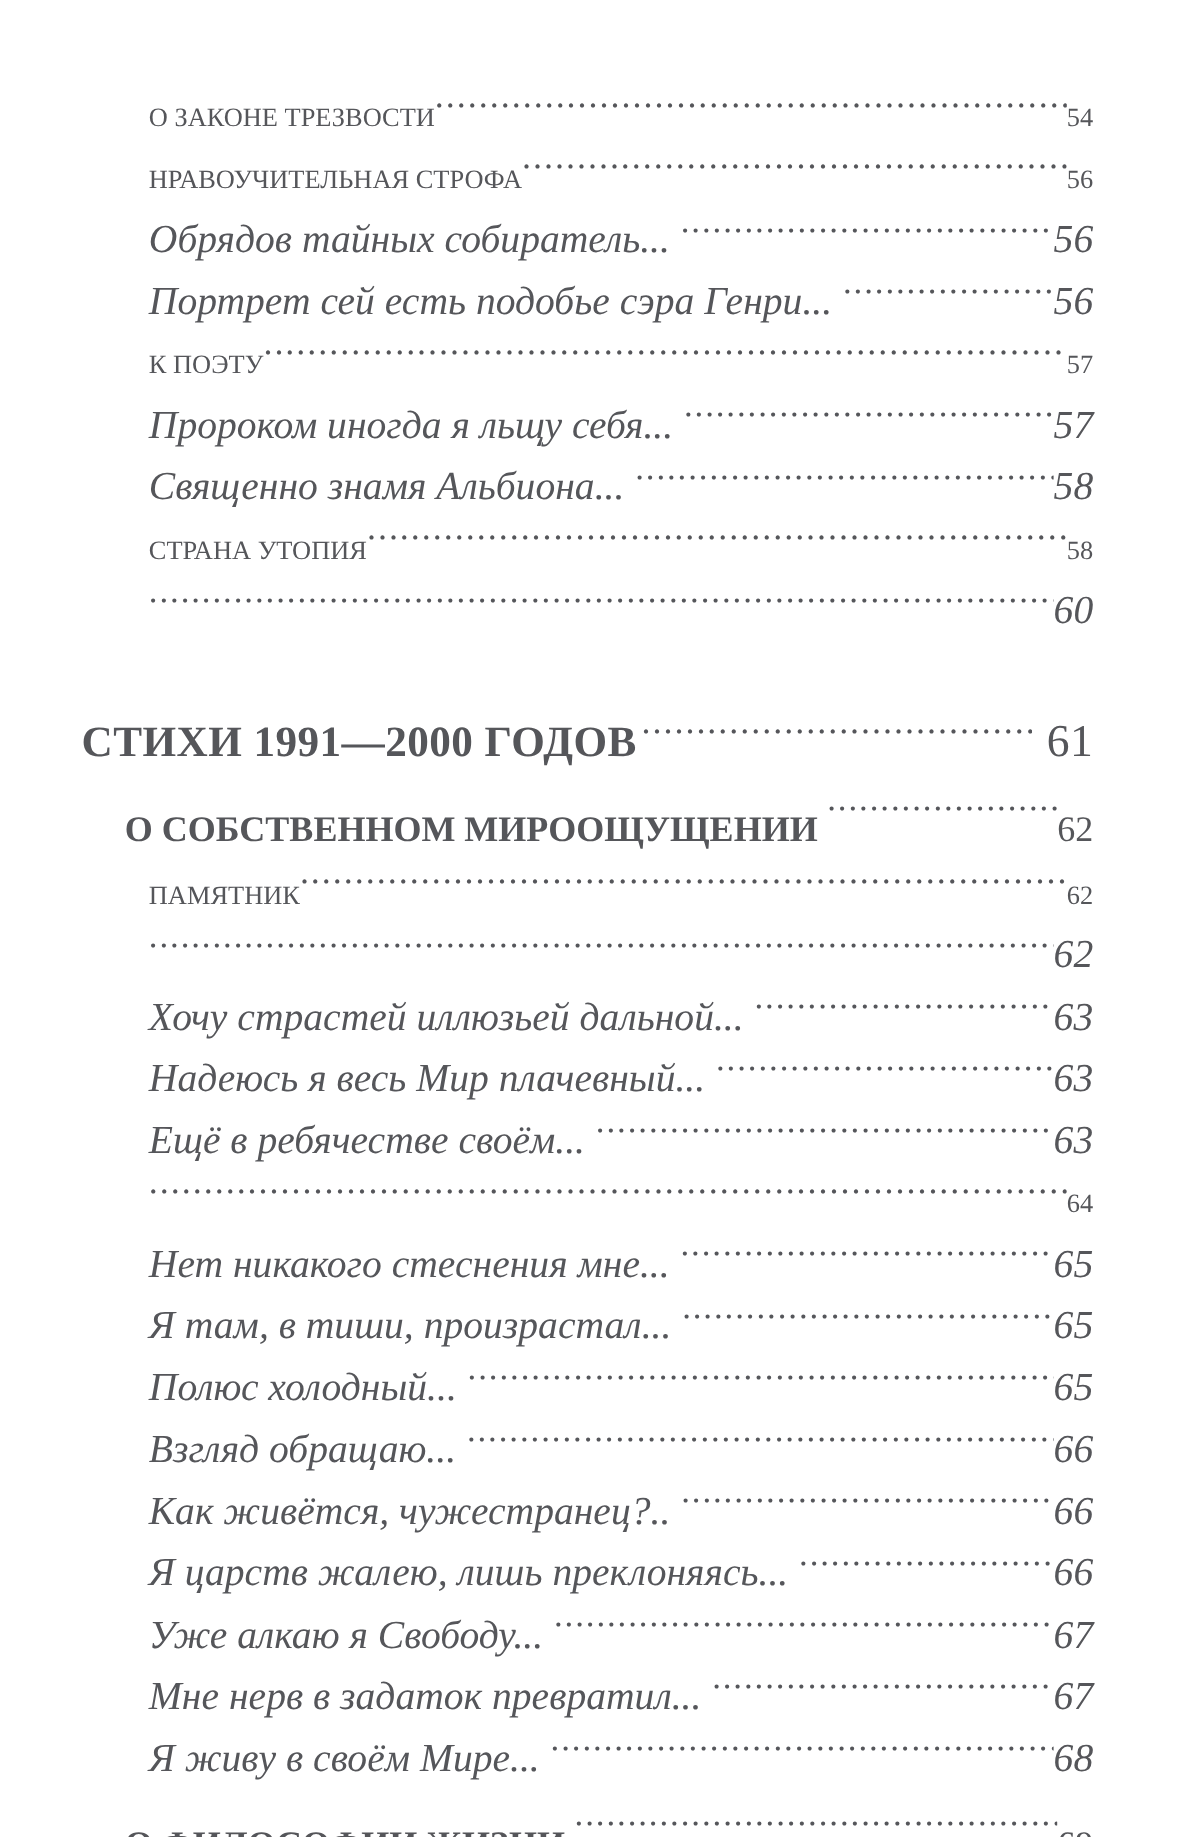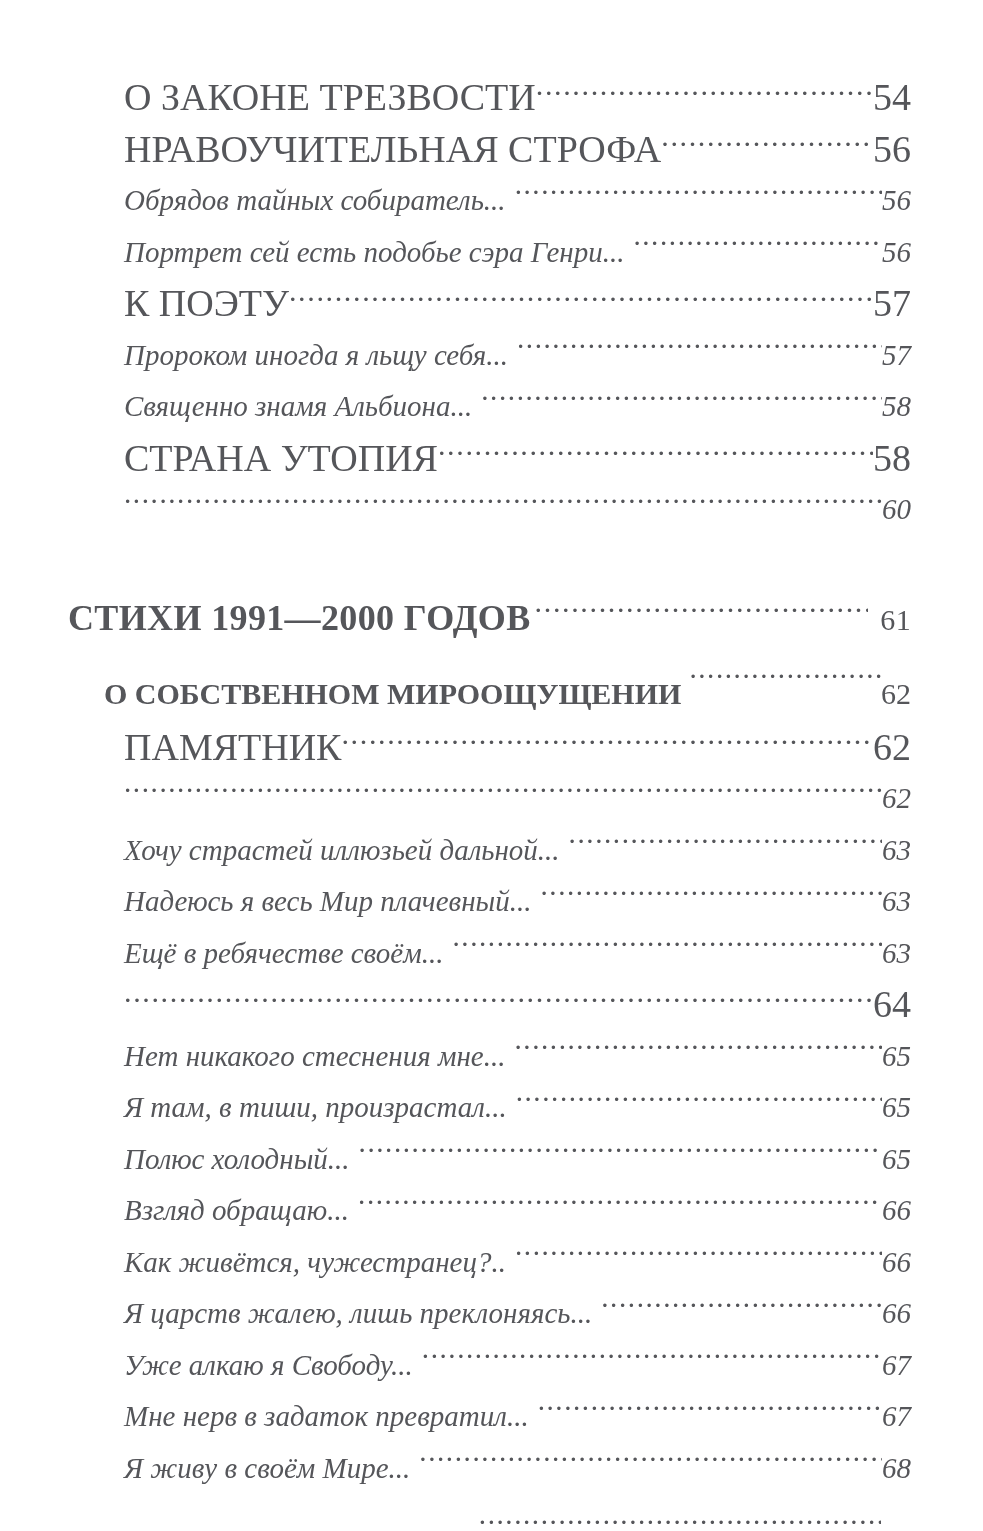--- a/index.html
+++ b/index.html
@@ -62,30 +62,30 @@
 
   .row .page {
     flex: 0 0 auto;
     text-align: right;
     font-variant-numeric: lining-nums;
   }
 
   
   .lvl-entry {
     padding-left: 124px;
-    font-size: 38px;
+    font-size: 22px;
     line-height: 51.5px;
     font-style: normal;
   }
   .lvl-entry .leader::before { font-size: 30px; }
 
   
   .lvl-italic {
     padding-left: 124px;
-    font-size: 29px;
+    font-size: 33px;
     line-height: 51.5px;
     font-style: italic;
   }
   .lvl-italic .title { padding-right: 9px; }
   .lvl-italic .leader::before { font-style: normal; font-size: 29px; }
   .lvl-italic .page { font-style: italic; }
 
   
   .lvl-sub {
     padding-left: 104px;
@@ -104,21 +104,21 @@
     font-size: 36px;
     line-height: 56px;
     font-weight: bold;
     letter-spacing: 0.01em;
   }
   .lvl-part .title { padding-right: 4px; }
   .lvl-part .leader { min-width: 30px; }
   .lvl-part .leader::before { font-weight: normal; font-size: 30px; }
   .lvl-part .page {
     font-weight: normal;
-    font-size: 30px;
+    font-size: 38px;
     padding-left: 12px;
   }
 
   
   .gap-before-part { margin-top: 54px; }
   .gap-before-sub  { margin-top: 18px; }
 </style>
 </head>
 <body>
 

